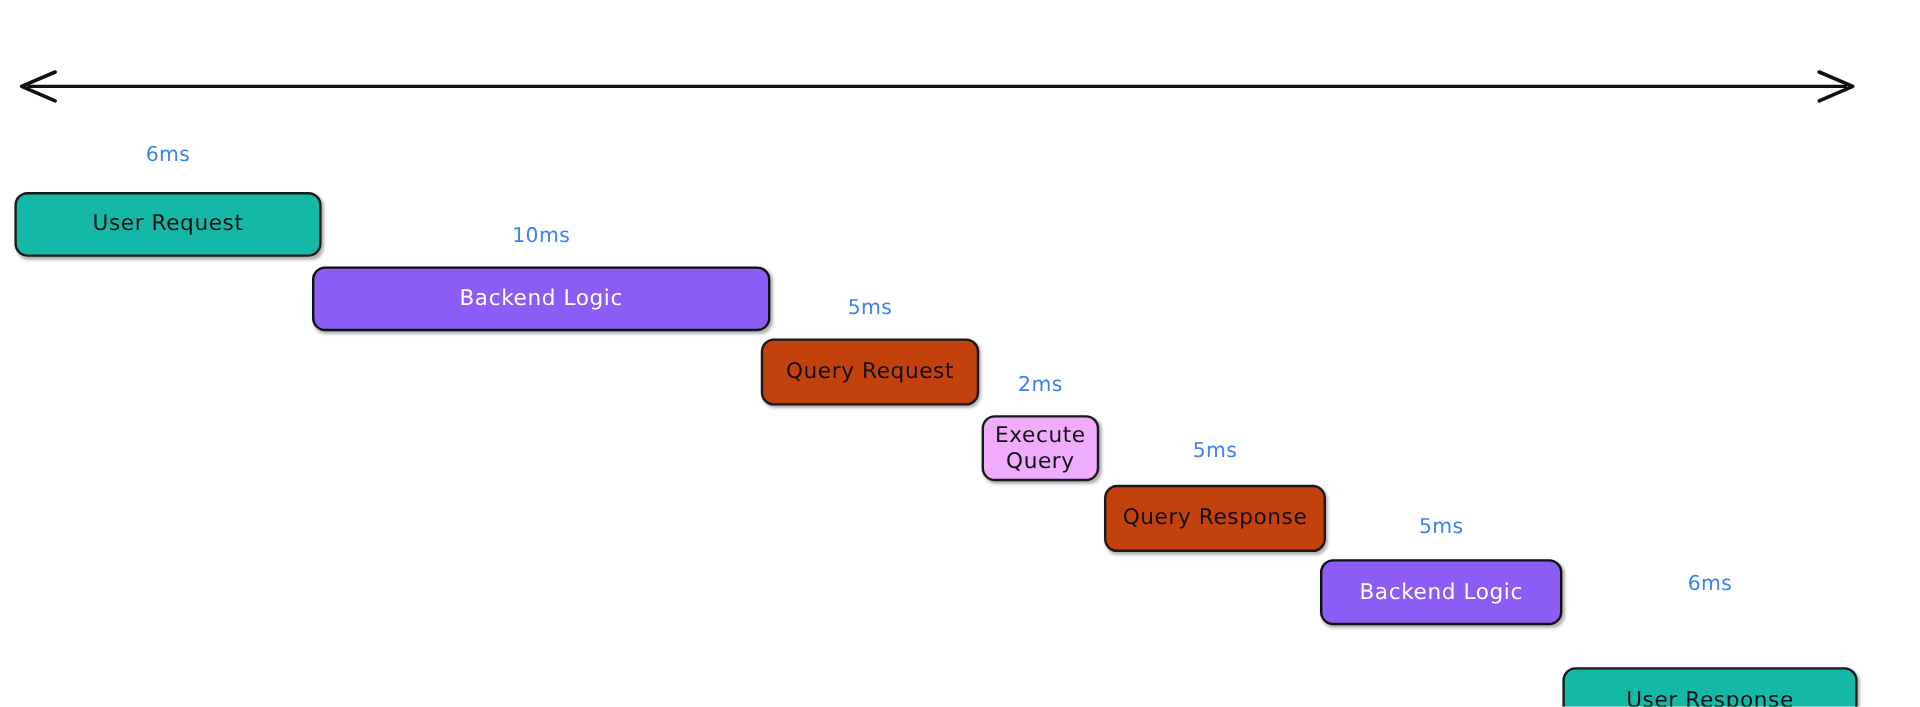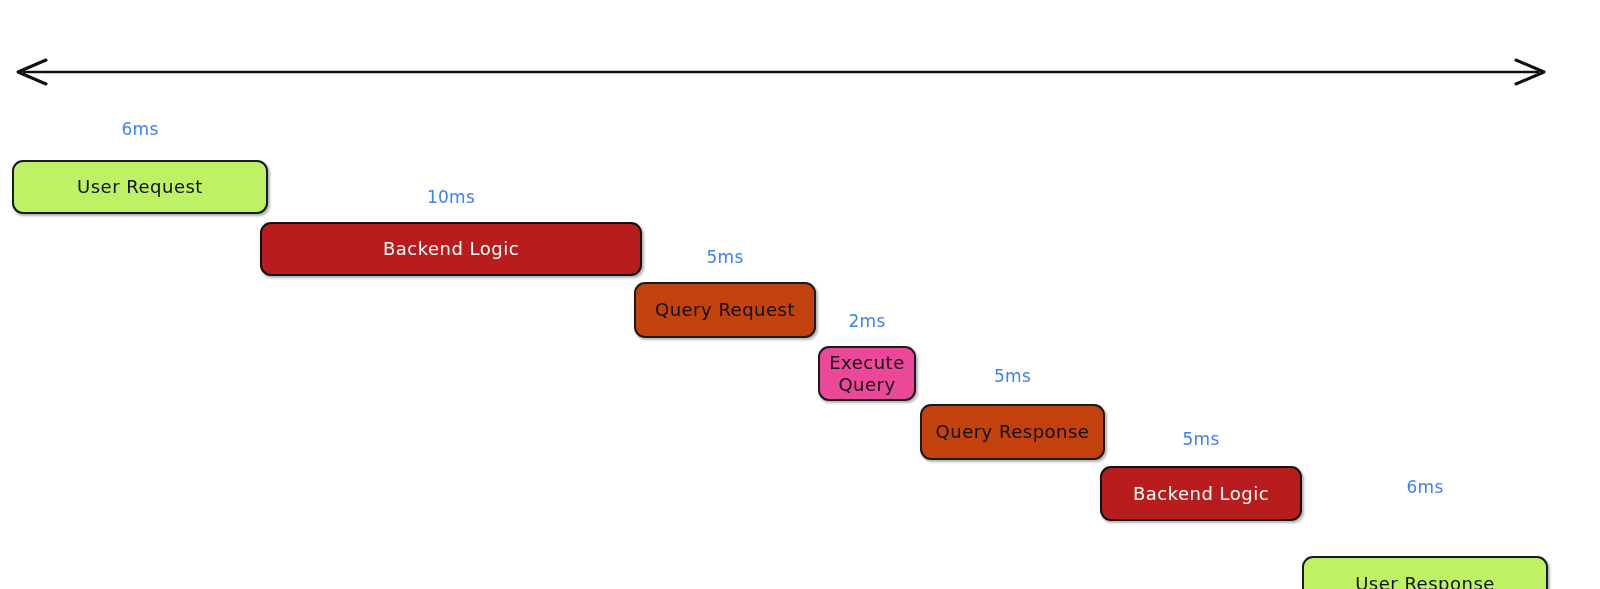--- a/index.html
+++ b/index.html
@@ -78,24 +78,24 @@
     font-family: "DejaVu Sans", sans-serif;
     font-size: 18px;
     letter-spacing: 0.5px;
     line-height: 1.18;
     text-align: center;
     padding: 0 6px;
     white-space: pre-line;
   }
 
   
-  .fill-blue  { background: #bef264; }
-  .fill-dark  { background: #b91c1c; border-color: #101010; }
+  .fill-blue  { background: #14b8a6; }
+  .fill-dark  { background: #8b5cf6; border-color: #101010; }
   .fill-gray  { background: #c2410c; }
-  .fill-green { background: #ec4899; }
+  .fill-green { background: #f0abfc; }
 
   .text-dark  { color: #101010; }
   .text-light { color: #ffffff; }
 </style>
 </head>
 <body>
 
 <div id="diagram-root">
 
 

